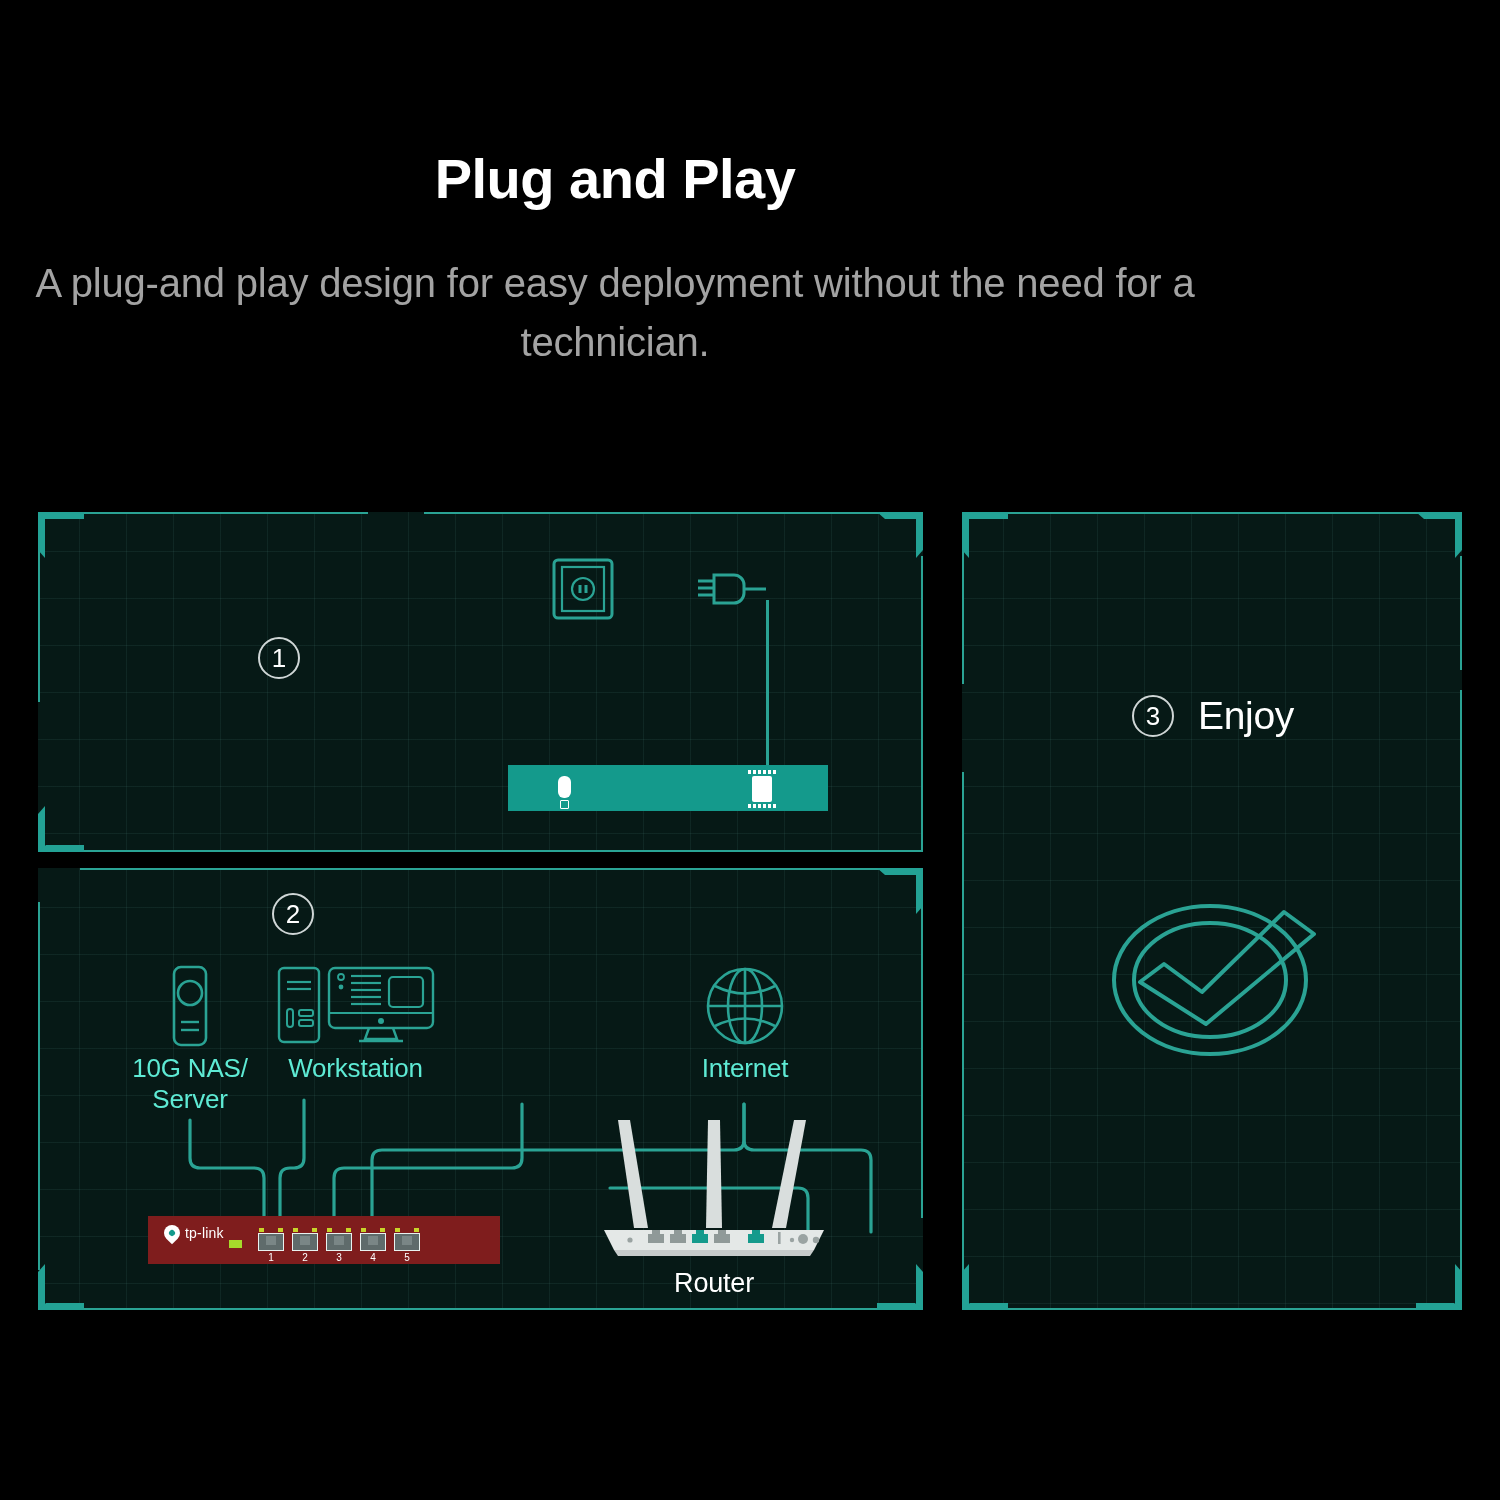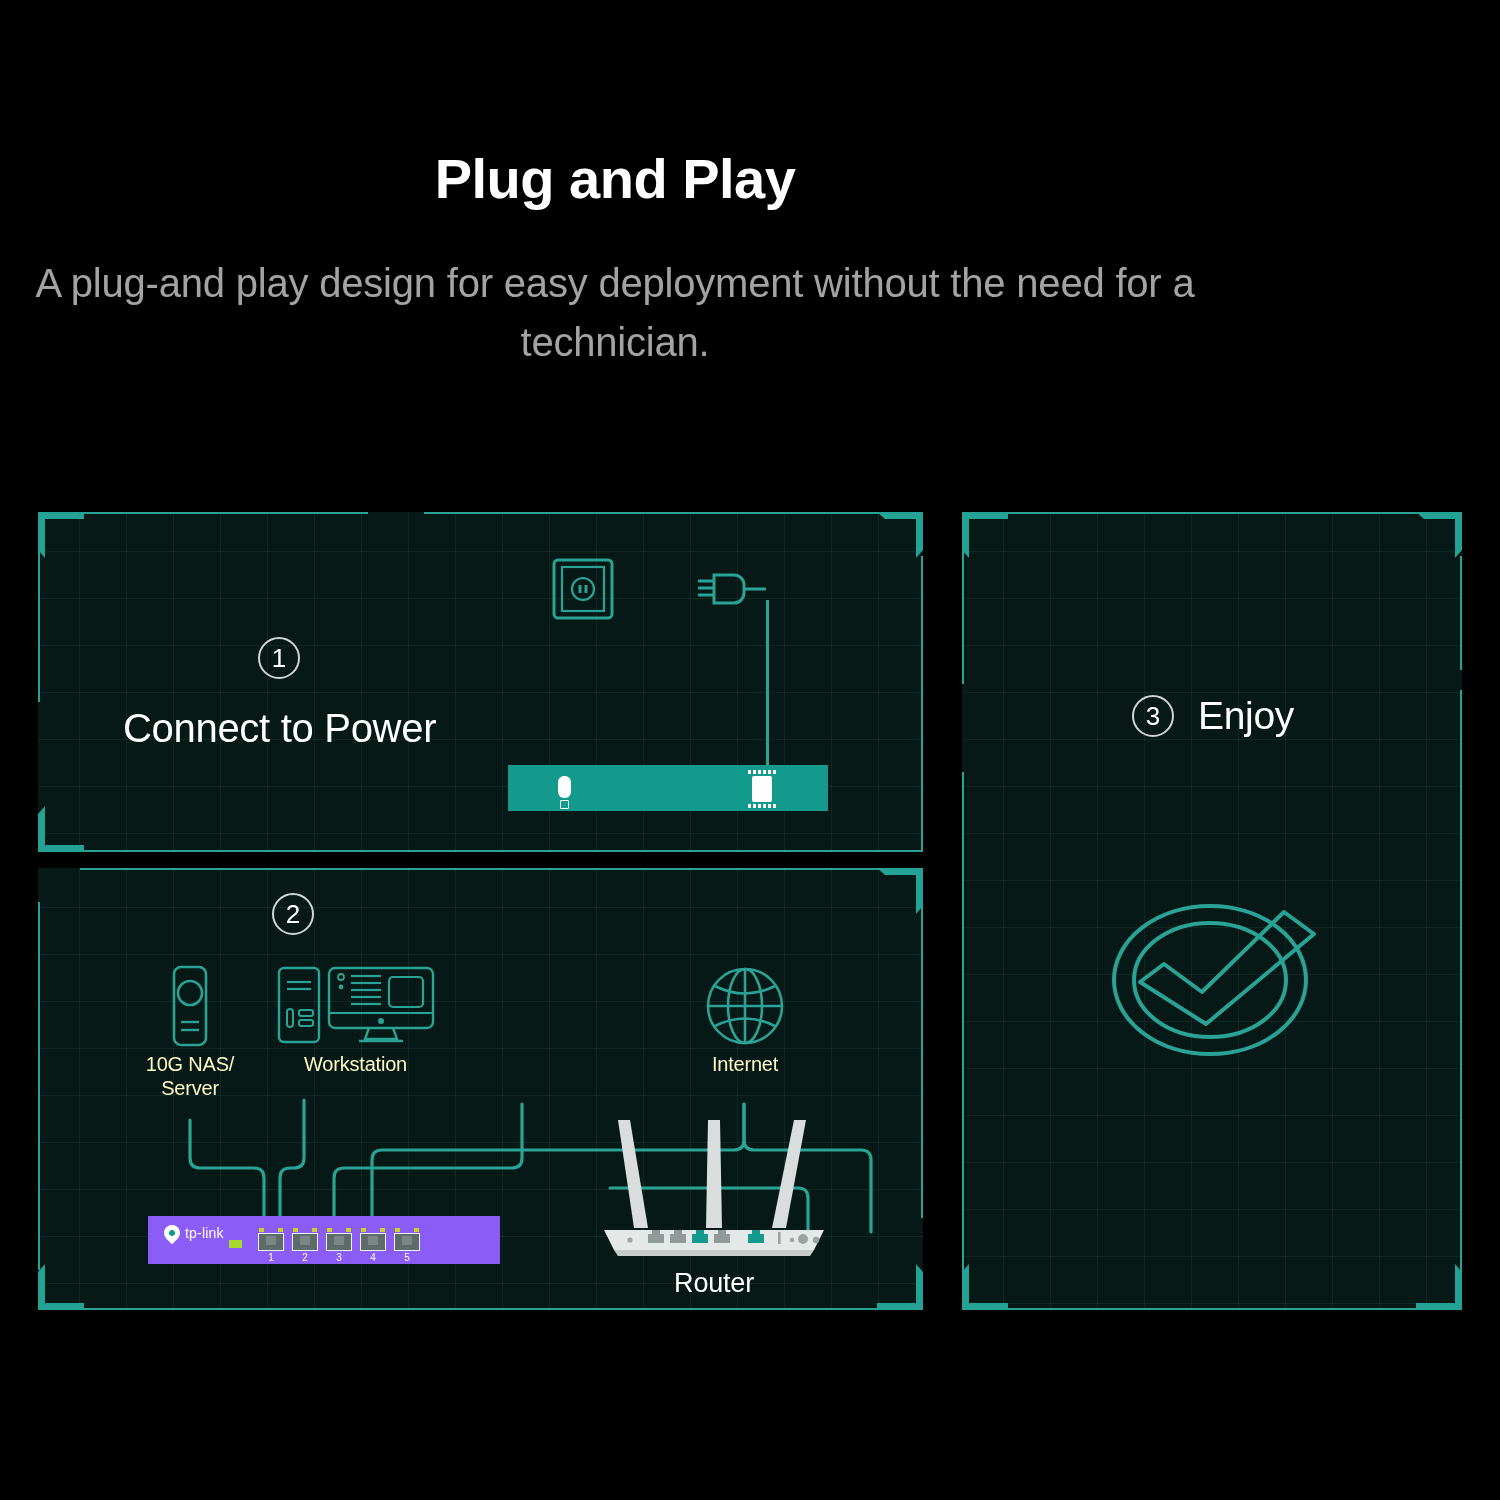--- a/index.html
+++ b/index.html
@@ -104,31 +104,31 @@
   #switch-rear .port-top, #switch-rear .port-bot {
     position: absolute; right: 52px; width: 28px; height: 4px;
     background: repeating-linear-gradient(to right,#fff 0 3px,transparent 3px 5px);
   }
   #switch-rear .port-top { top: 5px; }
   #switch-rear .port-bot { top: 39px; }
 
   
   #s2-head { left: 272px; top: 893px; }
   .dev { position: absolute; text-align: center; }
-  .dev .cap { color: #fef9c3; font-size: 20px; line-height: 1.18; margin-top: 6px; letter-spacing: -0.2px; }
+  .dev .cap { color: #5eead4; font-size: 26px; line-height: 1.18; margin-top: 6px; letter-spacing: -0.2px; }
   #dev-nas  { left: 112px; top: 965px; width: 156px; }
   #dev-ws   { left: 258px; top: 965px; width: 195px; }
   #dev-game { left: 452px; top: 965px; width: 150px; }
   #dev-net  { left: 672px; top: 965px; width: 146px; }
   .dev .ico { height: 82px; display: flex; align-items: flex-end; justify-content: center; }
 
   #cables { position: absolute; left: 38px; top: 868px; }
   #switch-front {
     position: absolute; left: 148px; top: 1216px; width: 352px; height: 48px;
-    background: #8b5cf6;
+    background: #7f1d1d;
   }
   #tplink-logo {
     position: absolute; left: 16px; top: 9px; display: flex; align-items: center; gap: 5px;
   }
   #tplink-logo .mark {
     width: 16px; height: 16px; border-radius: 50% 50% 50% 0; background: #fff;
     position: relative; transform: rotate(-45deg);
   }
   #tplink-logo .mark::after {
     content: ""; position: absolute; left: 5px; top: 5px; width: 6px; height: 6px;
@@ -180,21 +180,20 @@
       <i class="b"></i>
     </div>
 <div class="corner bl" style="left:38px; top:806px;">
       <i class="a"></i>
       <i class="b"></i>
     </div>
 
 <div class="step-head" id="s1-num">
   <div class="num-circle">1</div>
 </div>
-<div id="s1-text">Connect to Power</div>
 
 <svg id="outlet" width="62" height="62" viewBox="0 0 62 62">
   <rect x="2" y="2" width="58" height="58" rx="4" fill="none" stroke="#2aa394" stroke-width="3"></rect>
   <rect x="10" y="9" width="42" height="44" fill="none" stroke="#2aa394" stroke-width="2.2"></rect>
   <circle cx="31" cy="31" r="11" fill="none" stroke="#2aa394" stroke-width="2.2"></circle>
   <rect x="26.5" y="27" width="3" height="8" fill="#2aa394"></rect>
   <rect x="32.5" y="27" width="3" height="8" fill="#2aa394"></rect>
 </svg>
 
 <svg id="plug" width="76" height="46" viewBox="0 0 76 46">

